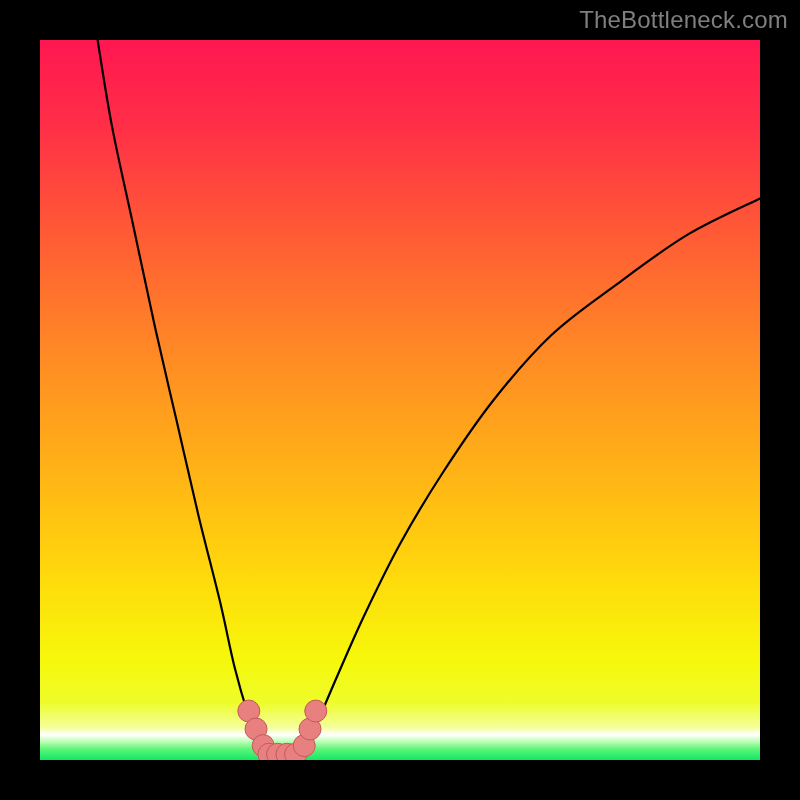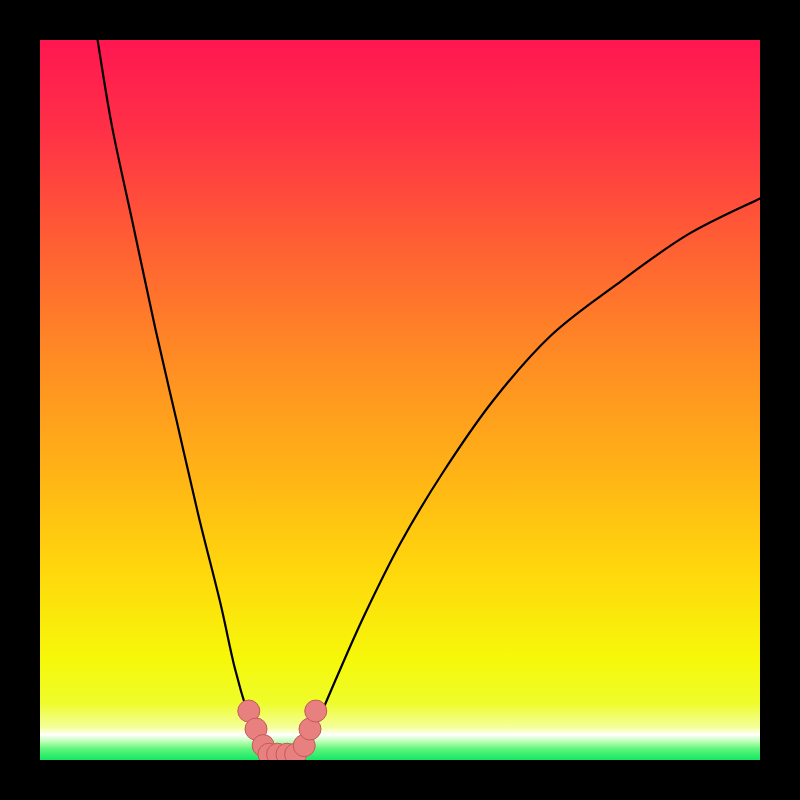--- a/index.html
+++ b/index.html
@@ -75,13 +75,14 @@
           <circle cx="228.96" cy="714.24" r="11" fill="#e98080" stroke="#c25a5a" stroke-width="1"></circle>
           <circle cx="237.60" cy="714.24" r="11" fill="#e98080" stroke="#c25a5a" stroke-width="1"></circle>
           <circle cx="246.96" cy="714.24" r="11" fill="#e98080" stroke="#c25a5a" stroke-width="1"></circle>
           <circle cx="255.60" cy="714.24" r="11" fill="#e98080" stroke="#c25a5a" stroke-width="1"></circle>
           <circle cx="264.24" cy="705.60" r="11" fill="#e98080" stroke="#c25a5a" stroke-width="1"></circle>
           <circle cx="270.00" cy="689.04" r="11" fill="#e98080" stroke="#c25a5a" stroke-width="1"></circle>
           <circle cx="275.76" cy="671.04" r="11" fill="#e98080" stroke="#c25a5a" stroke-width="1"></circle>
         </g>
     </svg>
   </div>
+  <div class="watermark">TheBottleneck.com</div>
 </div>
 
 </body></html>

